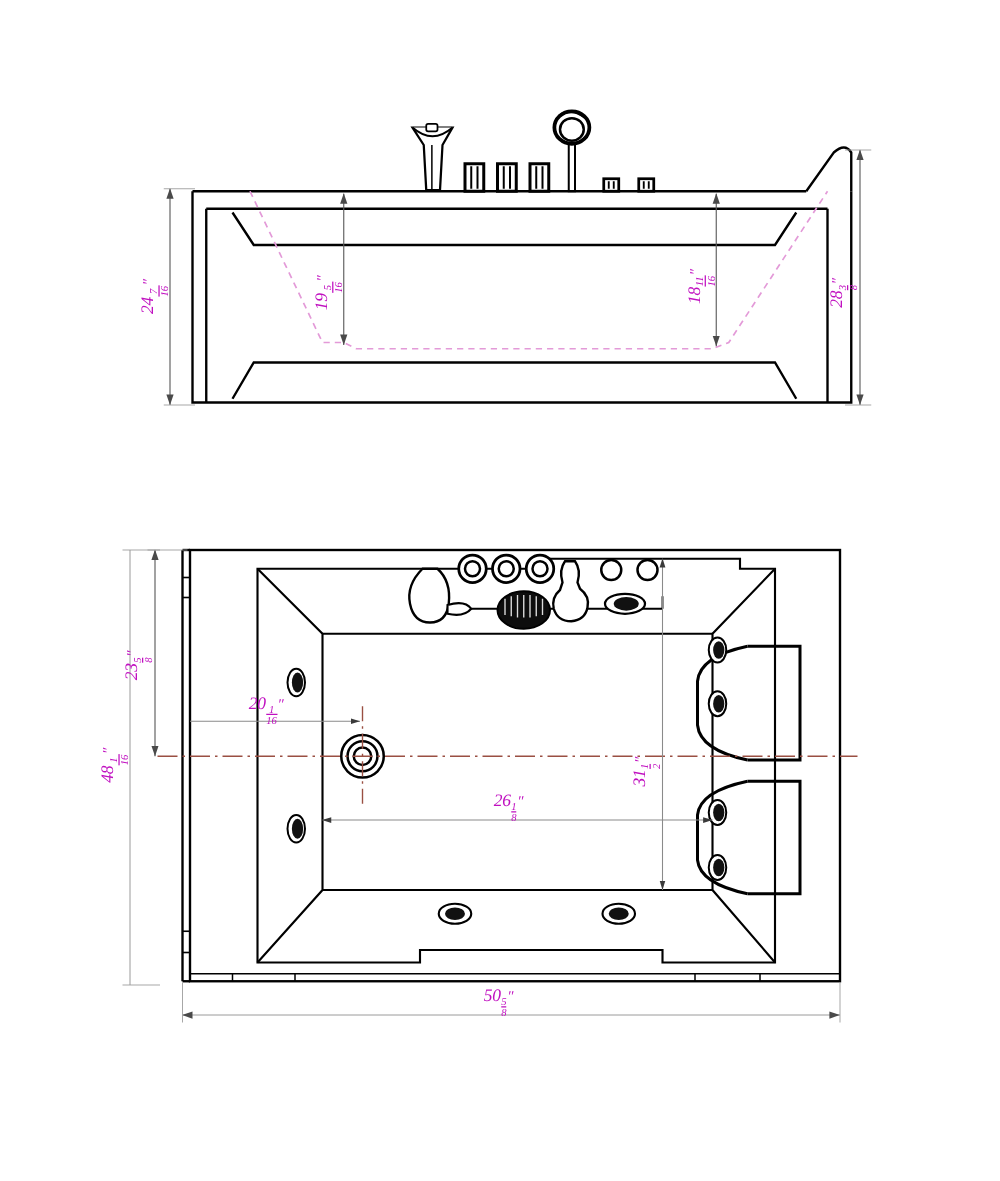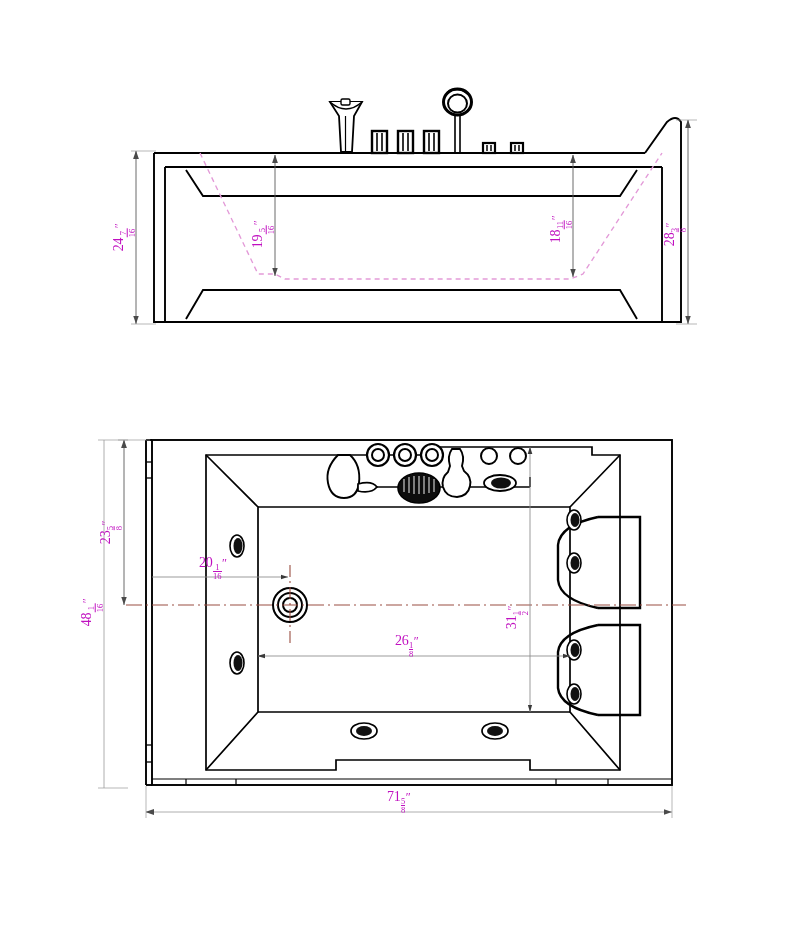--- a/index.html
+++ b/index.html
@@ -13,20 +13,21 @@
     height: 945px;
     font-family: "Liberation Serif", "DejaVu Serif", serif;
     overflow: hidden;
     position: relative;
   }
   #sheet {
     position: relative;
     width: 660px;
     height: 945px;
     background: #ffffff;
+    font-style: italic;
   }
   #drawing-svg {
     position: absolute;
     left: 0;
     top: 0;
     width: 800px;
     height: 945px;
     display: block;
   }
   
@@ -397,19 +398,19 @@
   </div>
 
   <div class="dim rot90" style="left:505px; top:605px;">
     <span class="whole">31</span><span class="frac">
         <span class="num">1</span>
         <span class="den">2</span>
       </span><span class="inmark">″</span>
   </div>
 
   <div class="dim" style="left:387px; top:790px;">
-    <span class="whole">71</span><span class="frac">
+    <span class="whole">50</span><span class="frac">
         <span class="num">5</span>
         <span class="den">8</span>
       </span><span class="inmark">″</span>
   </div>
 
 </div>
 
 </body></html>

